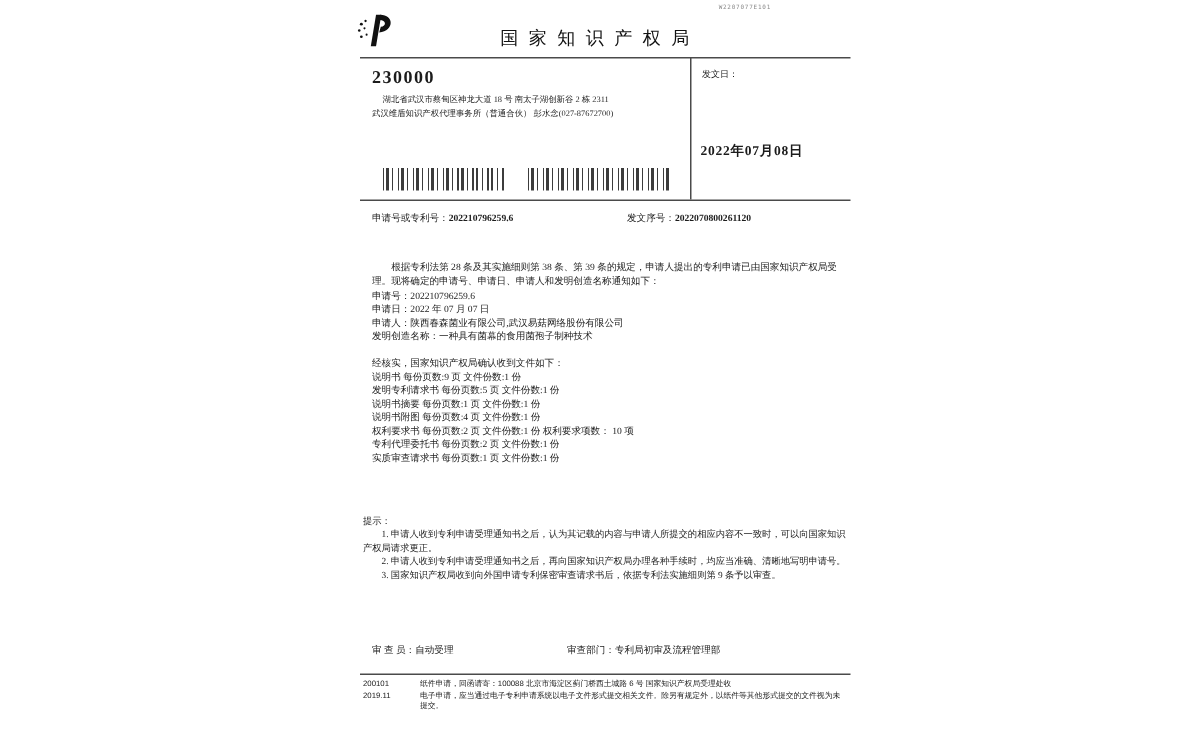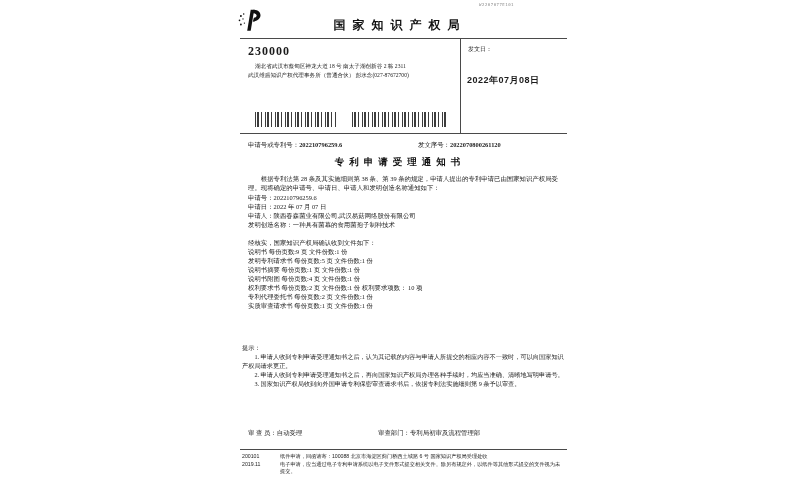--- a/index.html
+++ b/index.html
@@ -9,41 +9,41 @@
     font-family:"Liberation Serif","DejaVu Serif",serif;
     color:#1c1c1c;
   }
   .doc{position:absolute;left:228px;top:0;width:344px;height:500px;background:#ffffff;}
 
   
   .logo{position:absolute;left:8px;top:7px;width:28px;height:28px;}
   .agency-title{
     position:absolute;left:0;top:17px;width:100%;text-align:center;
     font-family:"Liberation Sans","DejaVu Sans",sans-serif;
-    font-weight:bold;font-size:12px;letter-spacing:7px;color:#111;
+    font-weight:normal;font-size:12px;letter-spacing:7px;color:#111;
   }
   .tr-code{
     position:absolute;right:58px;top:2px;font-size:4px;color:#8a8a8a;
     font-family:"DejaVu Sans Mono",monospace;letter-spacing:.5px;
   }
   .hr{position:absolute;left:12px;width:327px;height:1px;background:#4a4a4a;}
   .hr1{top:38px;}
   .hr2{top:133px;}
   .hr3{top:449px;}
   .vline{position:absolute;left:232px;top:38px;width:1px;height:95px;background:#4a4a4a;}
 
   
   .postal{position:absolute;left:20px;top:44px;font-weight:bold;font-size:12px;letter-spacing:1px;}
   .addr1{position:absolute;left:27px;top:63px;font-size:5.6px;white-space:nowrap;}
   .addr2{position:absolute;left:20px;top:72px;font-size:5.6px;white-space:nowrap;}
 
   
   .date-label{position:absolute;left:240px;top:45px;font-size:6px;}
-  .date-value{position:absolute;left:239px;top:74px;font-size:9px;font-weight:bold;letter-spacing:.5px;
-    font-family:Liberation Sans, sans-serif;}
+  .date-value{position:absolute;left:239px;top:94px;font-size:9px;font-weight:bold;letter-spacing:.5px;
+    font-family:Liberation Serif, serif;}
 
   
   .barcode{position:absolute;top:112px;height:15px;
     background:repeating-linear-gradient(90deg,#3c3c3c 0 1px,#ffffff 1px 2px,#3c3c3c 2px 4px,#ffffff 4px 6px,#3c3c3c 6px 7px,#ffffff 7px 10px);}
   .bc1{left:27px;width:82px;}
   .bc2{left:124px;width:96px;}
 
   
   .num-row{position:absolute;left:20px;top:141px;width:312px;font-size:6.4px;white-space:nowrap;}
   .num-row b{font-family:"Liberation Serif",serif;}
@@ -111,21 +111,20 @@
 
   <div class="hr hr2"></div>
 
   <div class="num-row">
     <span>申请号或专利号：</span><b>202210796259.6</b>
     <span class="serial">
       <span>发文序号：</span><b>2022070800261120</b>
     </span>
   </div>
 
-  <div class="doc-title">专利申请受理通知书</div>
 
   <div class="body-block">
     <p class="intro">根据专利法第 28 条及其实施细则第 38 条、第 39 条的规定，申请人提出的专利申请已由国家知识产权局受理。现将确定的申请号、申请日、申请人和发明创造名称通知如下：</p>
     <div class="field-line">申请号：202210796259.6</div>
     <div class="field-line">申请日：2022 年 07 月 07 日</div>
     <div class="field-line">申请人：陕西春森菌业有限公司,武汉易菇网络股份有限公司</div>
     <div class="field-line">发明创造名称：一种具有菌幕的食用菌孢子制种技术</div>
     <div class="spacer"></div>
     <div class="field-line">经核实，国家知识产权局确认收到文件如下：</div>
     <div class="file-line">说明书 每份页数:9 页 文件份数:1 份</div>

